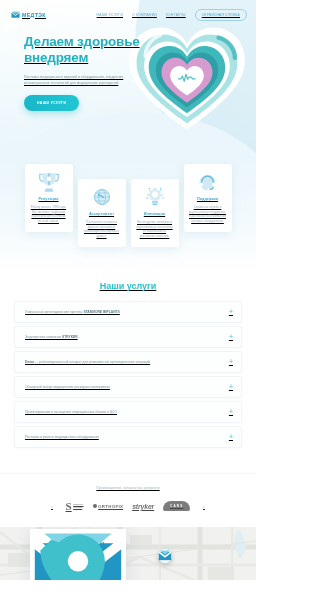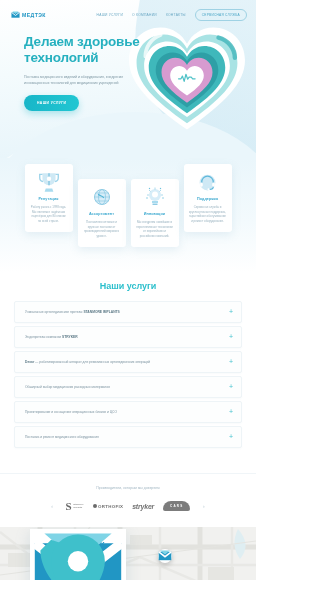--- a/index.html
+++ b/index.html
@@ -4,21 +4,21 @@
 <style>
   * { box-sizing: border-box; margin: 0; padding: 0; }
   html, body { width: 256px; height: 600px; }
   body {
     font-family: "Liberation Sans", sans-serif;
     background: #ffffff;
     overflow: hidden;
     position: relative;
     -webkit-font-smoothing: antialiased;
   }
-  .page { width: 256px; height: 580px; position: relative; overflow: hidden; }
+  .page { width: 256px; height: 580px; position: relative; overflow: hidden; text-decoration: underline; }
 
   
   .hero {
     position: relative;
     height: 158px;
     background: linear-gradient(175deg, #ffffff 0%, #f4fbfd 42%, #e6f4fa 100%);
     overflow: hidden;
   }
   .hero-blob-r {
     position: absolute; right: -26px; top: -40px;
@@ -290,21 +290,21 @@
         </g>
         <path d="M76 92 l7 0 l4 -8 l5 15 l5 -20 l5 14 l4 -6 l6 0 l4 5 l7 0" fill="none" stroke="#4fc2c7" stroke-width="3.4" stroke-linecap="round" stroke-linejoin="round" transform="translate(100 104) scale(.56) translate(-100 -100)"></path>
         <path d="M150 34 C 166 38, 176 52, 176 66" fill="none" stroke="#49b9bd" stroke-width="7" stroke-linecap="round" opacity=".85"></path>
         <path d="M58 30 C 42 36, 34 50, 34 64" fill="none" stroke="#ffffff" stroke-width="6" stroke-linecap="round" opacity=".75"></path>
       </svg>
     </div>
 
     <div class="hero-inner">
       <h1 class="hero-title">
         <span>Делаем здоровье</span><br>
-        <span>технологий</span>
+        <span>внедряем</span>
       </h1>
       <p class="hero-sub">Поставка медицинского изделий и оборудования, внедрение инновационных технологий для медицинских учреждений</p>
       <button class="hero-cta">НАШИ УСЛУГИ</button>
     </div>
   </section>
 
   <section class="cards">
 
     <div class="card up">
       <div class="card-icon">

